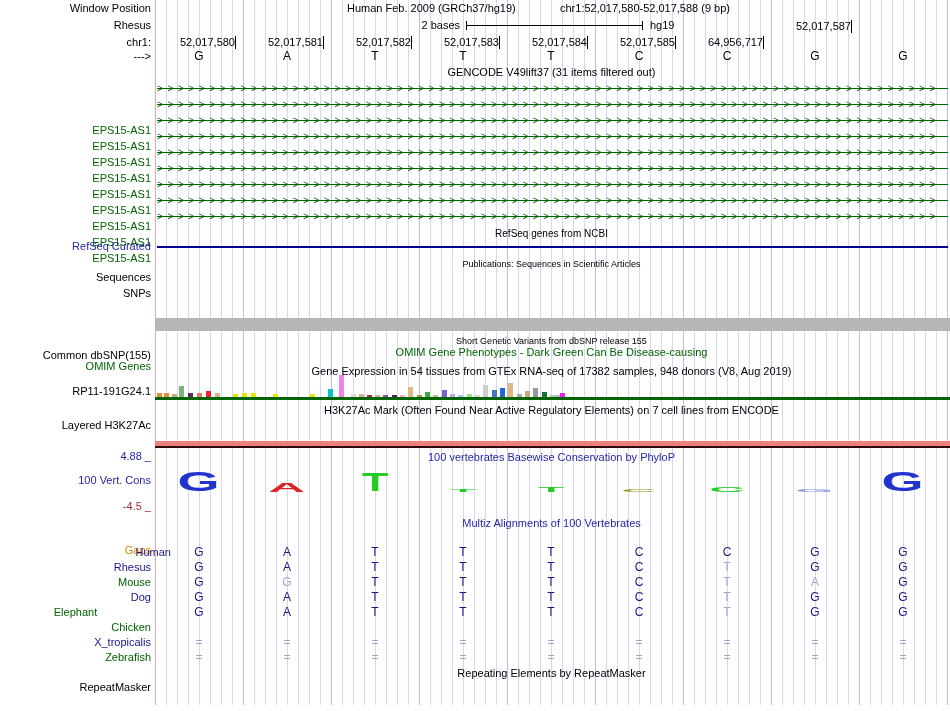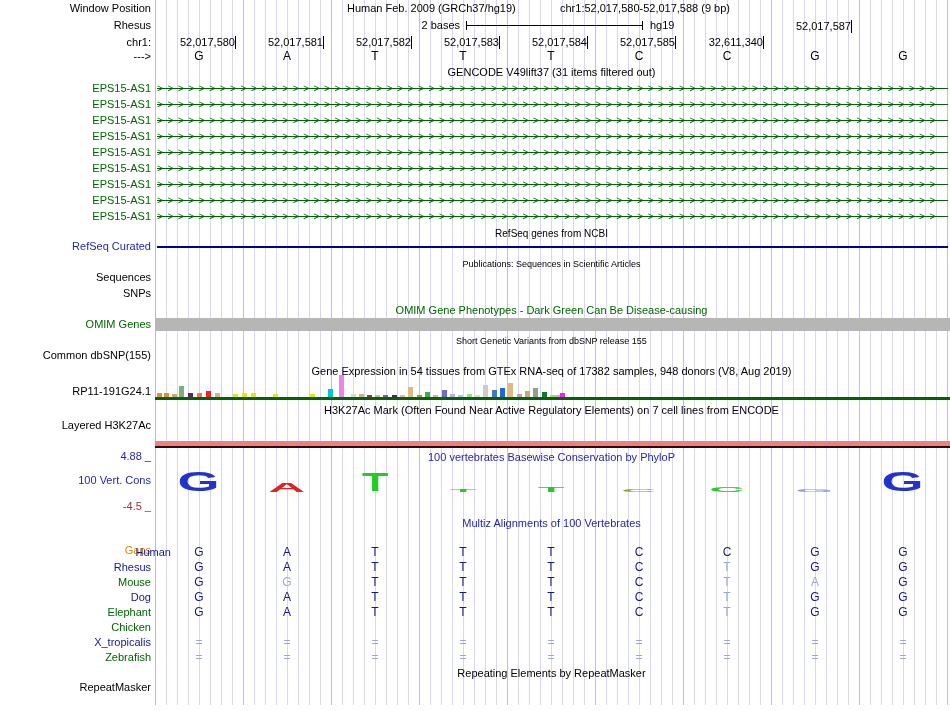--- a/index.html
+++ b/index.html
@@ -4,21 +4,21 @@
 <style>
   html,body{margin:0;padding:0;background:#fff;}
   #stage{position:relative;width:950px;height:711px;background:#fff;overflow:hidden;
          font-family:"Liberation Sans",sans-serif;color:#000;}
   .gl{position:absolute;top:0;width:1px;height:705px;}
   #guide-left{position:absolute;left:155px;top:0;width:1px;height:705px;background:#f4a4a4;}
   .llbl{position:absolute;left:0;width:151px;text-align:right;font-size:11px;line-height:13px;white-space:nowrap;}
   .ctitle{position:absolute;left:155px;width:793px;text-align:center;font-size:11px;line-height:13px;white-space:nowrap;}
   .small{font-size:9px;}
   .mid{font-size:10px;}
-  .green{color:#006400;}
+  .green{color:#006400;margin-top:42px;}
   .blue{color:#2626a8;}
   .orange{color:#dd8800;margin-top:12px;}
   .red{color:#993333;}
   .coord{position:absolute;width:78px;text-align:right;font-size:11px;line-height:13px;
          border-right:1px solid #000;height:13px;}
   .base{position:absolute;width:20px;text-align:center;font-size:12px;line-height:13px;}
   .eps-arrows{position:absolute;left:157px;width:791px;height:13px;overflow:hidden;white-space:nowrap;
               color:#006400;font-size:10px;line-height:13px;letter-spacing:4.6px;
               background:linear-gradient(to bottom,transparent 6px,#006400 6px,#006400 7px,transparent 7px);}
   .hline{position:absolute;}
@@ -121,21 +121,21 @@
   <span style="position:absolute;left:650px;top:19px;font-size:11px;line-height:13px;">hg19</span>
 
   <div class="llbl" style="top:36px">chr1:</div>
   <div id="coords">
       <div class="coord" style="left: 157px; top: 36px;">52,017,580</div>
       <div class="coord" style="left: 245px; top: 36px;">52,017,581</div>
       <div class="coord" style="left: 333px; top: 36px;">52,017,582</div>
       <div class="coord" style="left: 421px; top: 36px;">52,017,583</div>
       <div class="coord" style="left: 509px; top: 36px;">52,017,584</div>
       <div class="coord" style="left: 597px; top: 36px;">52,017,585</div>
-      <div class="coord" style="left: 685px; top: 36px;">32,611,340</div>
+      <div class="coord" style="left: 685px; top: 36px;">64,956,717</div>
       <div class="coord" style="left: 773px; top: 20px;">52,017,587</div>
     </div>
 
   <div class="llbl" style="top:50px">---&gt;</div>
   <div id="bases">
       <div class="base" style="left: 189px; top: 50px;">G</div>
       <div class="base" style="left: 277px; top: 50px;">A</div>
       <div class="base" style="left: 365px; top: 50px;">T</div>
       <div class="base" style="left: 453px; top: 50px;">T</div>
       <div class="base" style="left: 541px; top: 50px;">T</div>
@@ -305,21 +305,21 @@
       <div class="llbl" style="top: 591px; color: rgb(22, 22, 139);">Dog</div>
       <div class="mcell" style="left: 189px; top: 591px;">G</div>
       <div class="mcell" style="left: 277px; top: 591px;">A</div>
       <div class="mcell" style="left: 365px; top: 591px;">T</div>
       <div class="mcell" style="left: 453px; top: 591px;">T</div>
       <div class="mcell" style="left: 541px; top: 591px;">T</div>
       <div class="mcell" style="left: 629px; top: 591px;">C</div>
       <div class="mcell mut" style="left: 717px; top: 591px;">T</div>
       <div class="mcell" style="left: 805px; top: 591px;">G</div>
       <div class="mcell" style="left: 893px; top: 591px;">G</div>
-      <div class="llbl" style="top: 606px; color: rgb(0, 100, 0);">Elephant</div>
+      <div class="llbl" style="top: 606px; color: rgb(0, 100, 0); text-align: center;">Elephant</div>
       <div class="mcell" style="left: 189px; top: 606px;">G</div>
       <div class="mcell" style="left: 277px; top: 606px;">A</div>
       <div class="mcell" style="left: 365px; top: 606px;">T</div>
       <div class="mcell" style="left: 453px; top: 606px;">T</div>
       <div class="mcell" style="left: 541px; top: 606px;">T</div>
       <div class="mcell" style="left: 629px; top: 606px;">C</div>
       <div class="mcell mut" style="left: 717px; top: 606px;">T</div>
       <div class="mcell" style="left: 805px; top: 606px;">G</div>
       <div class="mcell" style="left: 893px; top: 606px;">G</div>
       <div class="llbl" style="top: 621px; color: rgb(0, 100, 0);">Chicken</div>

